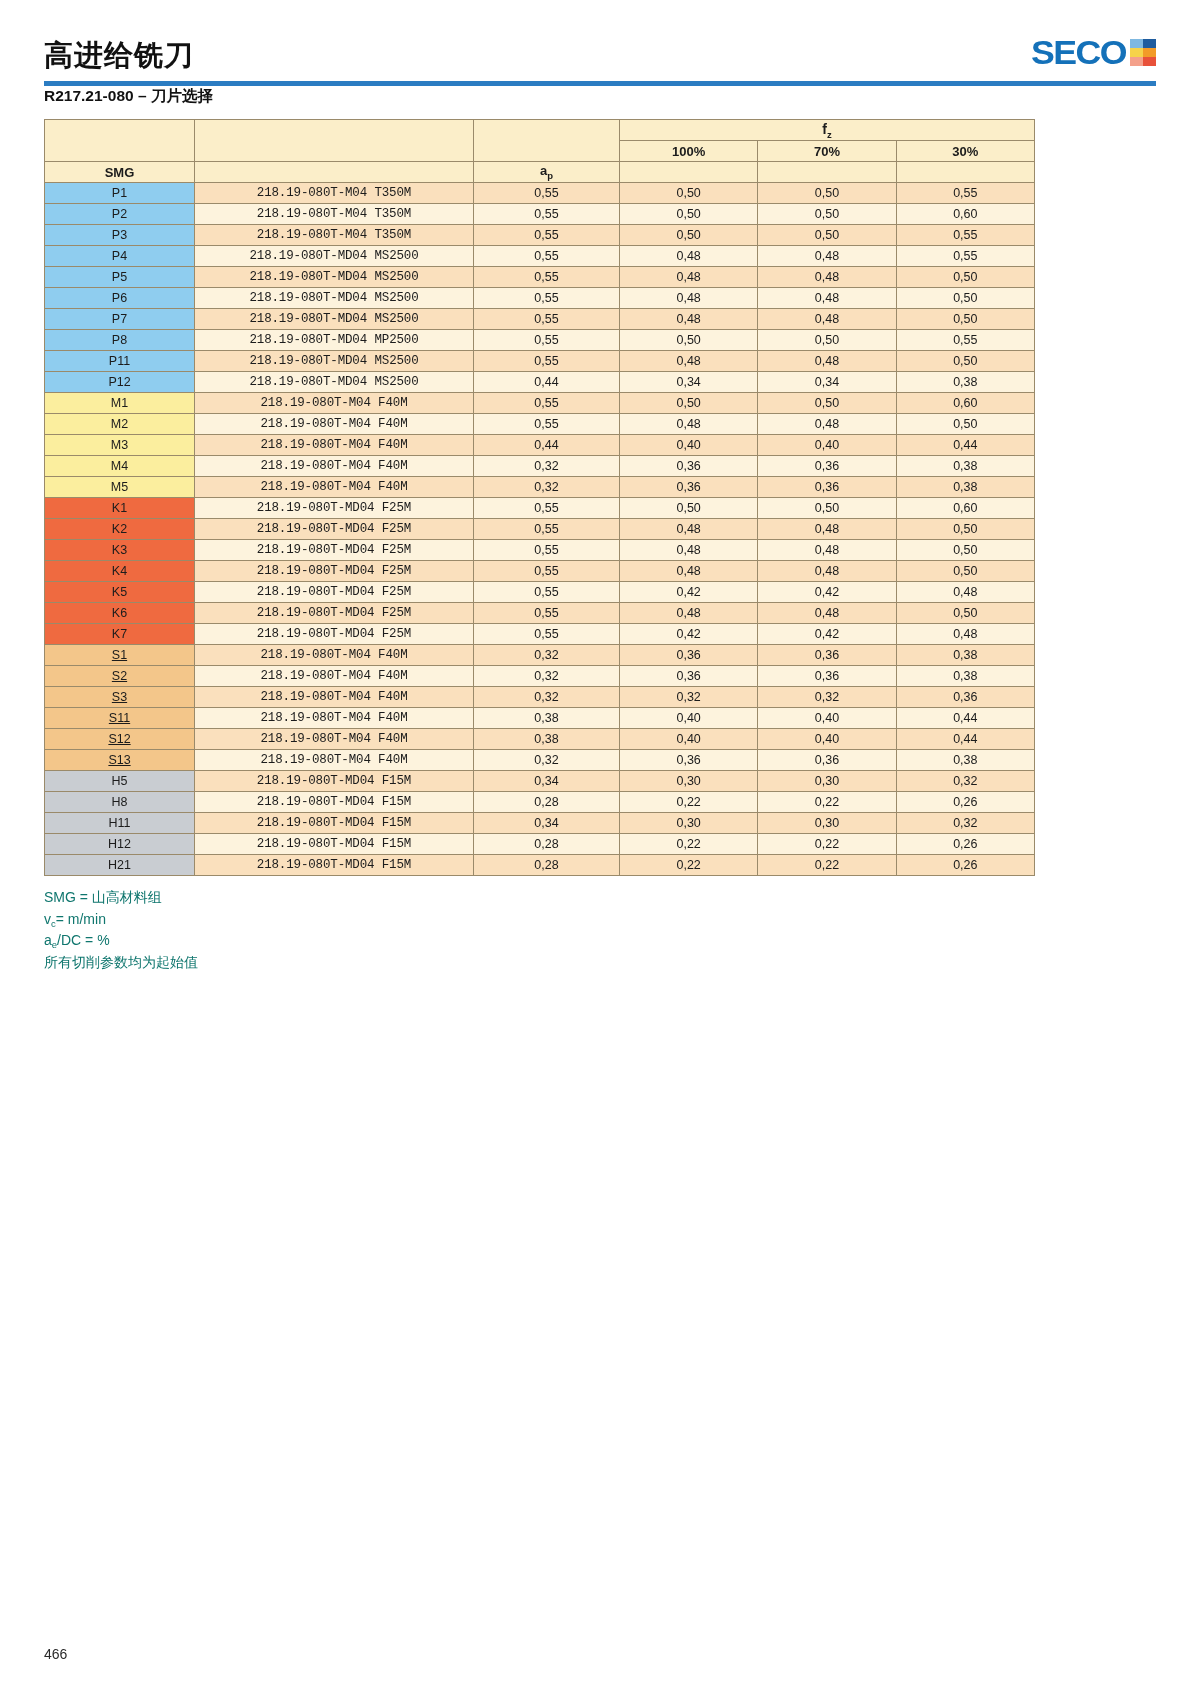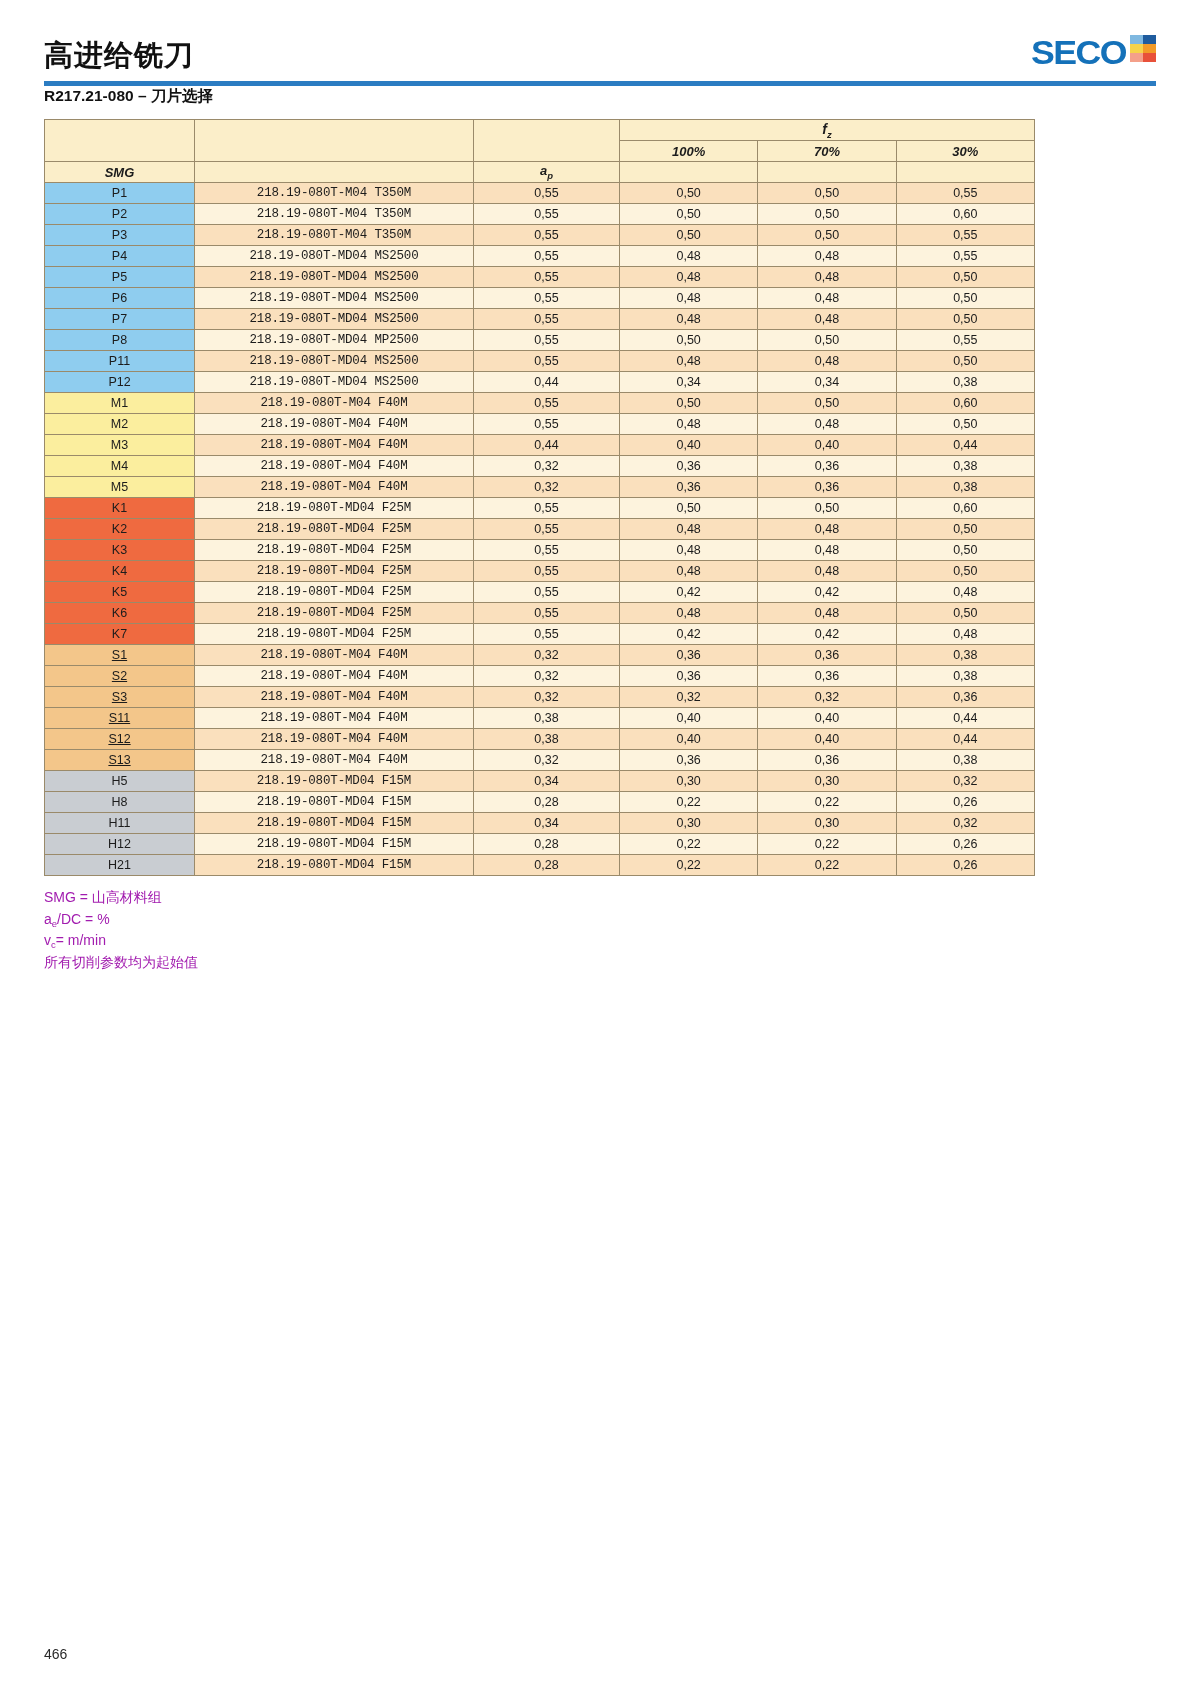--- a/index.html
+++ b/index.html
@@ -37,21 +37,21 @@
     font-family: "Liberation Serif", serif;
     font-size: 29px;
     font-weight: 700;
     letter-spacing: 1px;
     color: #111111;
     line-height: 1;
     padding-bottom: 2px;
   }
   .logo {
     display: flex;
-    align-items: flex-start;
+    align-items: center;
     gap: 9px;
     padding-bottom: 3px;
   }
   .logo-word {
     font-family: "Liberation Sans", sans-serif;
     font-size: 34px;
     font-weight: 700;
     color: #1471b9;
     letter-spacing: -1.5px;
     line-height: 1;
@@ -105,21 +105,20 @@
     padding: 0;
     height: 20px;
     text-align: center;
     vertical-align: middle;
     color: #1c1c1c;
   }
   .hdr-cell {
     background: #fbeec9;
     font-weight: 700;
     font-size: 13px;
-    font-style: italic;
   }
   .hdr-blank { background: #fbeec9; }
   th.h-top { height: 48px; }
   th.h-sub { height: 26px; }
   th.h-tall { height: 74px; }
 
   .fz-label { font-size: 14px; font-weight: 700; }
   .sub { font-size: 9.5px; vertical-align: sub; }
 
   td.desig {
@@ -140,21 +139,21 @@
   td.smg.M { background: #fbee9e; }
   td.smg.K { background: #ef6a40; }
   td.smg.S { background: #f3c68a; text-decoration: underline; }
   td.smg.H { background: #c9cdd2; }
 
   
   .notes {
     margin-top: 11px;
     font-size: 14px;
     line-height: 1.55;
-    color: #a21caf;
+    color: #0f766e;
   }
   .notes div { white-space: nowrap; }
   .notes .cn { font-family: "Liberation Serif", serif; }
   .notes sub {
     font-size: 9.5px;
     vertical-align: baseline;
     position: relative;
     top: 3px;
   }
 
@@ -490,20 +489,20 @@
             <td class="val">0,22</td>
             <td class="val">0,22</td>
             <td class="val">0,26</td>
           </tr>
         </tbody>
     </table>
   </div>
 
   <div class="notes" id="notes">
       <div>SMG = <span class="cn">山高材料组</span></div>
+      <div>v<sub>c</sub>= m/min</div>
       <div>a<sub>e</sub>/DC = %</div>
-      <div>v<sub>c</sub>= m/min</div>
       <div><span class="cn">所有切削参数均为起始值</span></div>
     </div>
 
   <div class="page-number">466</div>
 
 </div>
 
 </body></html>

